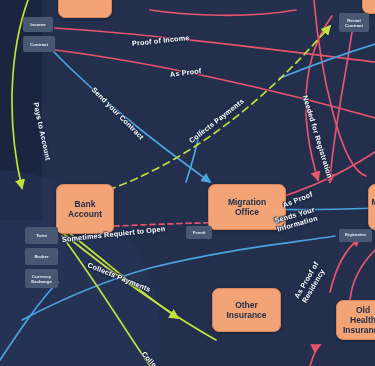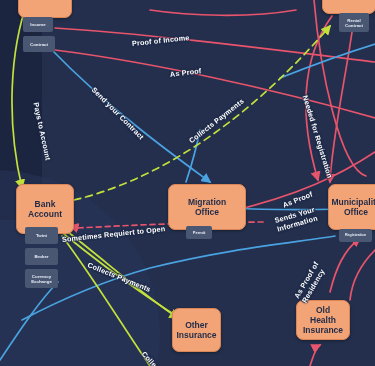--- a/index.html
+++ b/index.html
@@ -5,21 +5,21 @@
   html,body{margin:0;padding:0;background:#1d2a44;}
   body{width:375px;height:366px;overflow:hidden;font-family:"Liberation Sans",sans-serif;}
   #canvas{position:relative;width:375px;height:366px;background:#232f4d;overflow:hidden;}
   .bg-shape{position:absolute;}
   #bgLeft{left:-10px;top:-10px;width:52px;height:230px;background:#1b2540;}
   #bgCurve{left:-170px;top:170px;width:330px;height:330px;border-radius:50%;background:#28355a;opacity:.55;}
   svg.edges{position:absolute;left:0;top:0;width:375px;height:366px;}
   .node{position:absolute;background:#f2a477;border:1px solid #d98556;border-radius:7px;
         color:#1f2b49;font-weight:bold;font-size:8.5px;line-height:10px;text-align:center;
         display:flex;align-items:center;justify-content:center;padding:12px;box-sizing:border-box;
-        box-shadow:0 1px 3px rgba(0,0,0,.35);}
+        box-shadow:0 1px 3px rgba(0,0,0,.35);margin-left:40px;}
   .badge{position:absolute;background:#4a5773;border-radius:2px;color:#e8edf7;
          font-size:4.4px;font-weight:bold;line-height:5px;text-align:center;
          display:flex;align-items:center;justify-content:center;padding:1px;box-sizing:border-box;}
   .elabel{position:absolute;color:#ffffff;font-weight:bold;font-size:7.2px;white-space:nowrap;
           text-shadow:0 0 2px #232f4d,0 0 2px #232f4d,1px 1px 1px #232f4d,-1px -1px 1px #232f4d;
           transform-origin:left center;letter-spacing:.2px;}
 </style>
 </head>
 <body>
 
@@ -78,21 +78,21 @@
 
   <div class="node" style="left:16px;top:184px;width:58px;height:50px;">
     <span>Bank<br>Account</span>
   </div>
   <div class="node" style="left:168px;top:184px;width:78px;height:46px;">
     <span>Migration<br>Office</span>
   </div>
   <div class="node" style="left:328px;top:184px;width:56px;height:46px;">
     <span>Municipality<br>Office</span>
   </div>
-  <div class="node" style="left:172px;top:308px;width:49px;height:44px;">
+  <div class="node" style="left:172px;top:288px;width:69px;height:44px;">
     <span>Other<br>Insurance</span>
   </div>
   <div class="node" style="left:296px;top:300px;width:54px;height:40px;">
     <span>Old<br>Health<br>Insurance</span>
   </div>
 
   <div class="badge" style="left: 23px; top: 17px; width: 30px; height: 15px; background: rgb(74, 87, 115);">
     <span>Income</span>
     </div>
   <div class="badge" style="left: 23px; top: 36px; width: 32px; height: 16px; background: rgb(74, 87, 115);">

